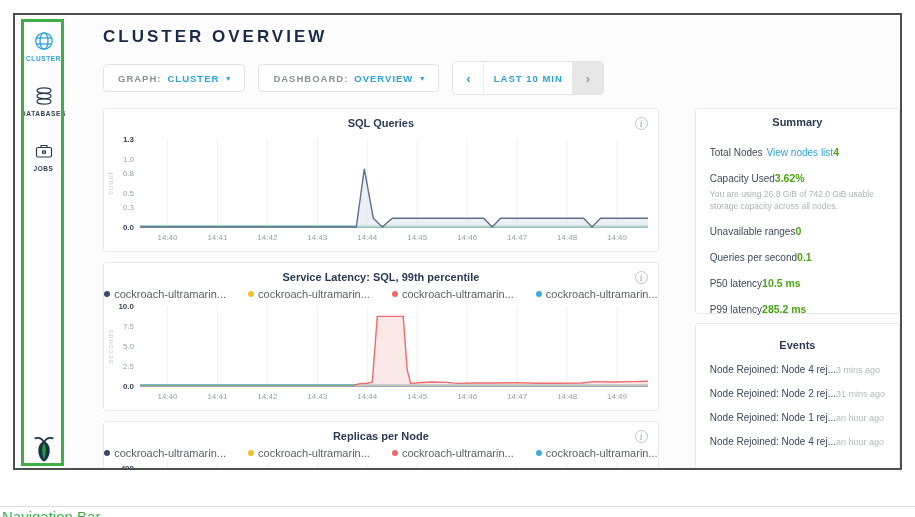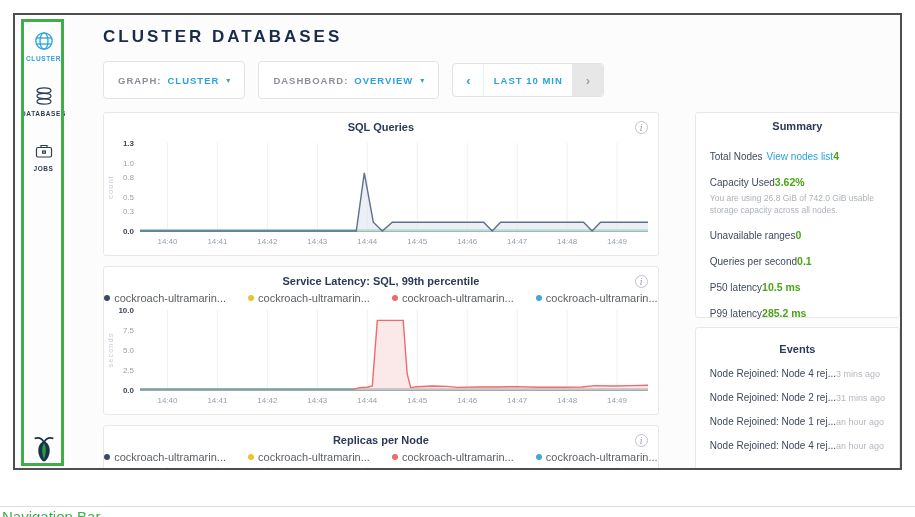--- a/index.html
+++ b/index.html
@@ -16,21 +16,21 @@
 
   
   .annotation-rect { position:absolute; left:6px; top:4px; width:43px; height:447px; border:3px solid #3fae49; pointer-events:none; z-index:50; }
   .annotation-label { position:absolute; left:2px; top:508px; font-size:15px; color:#3fae49; }
   .page-divider { position:absolute; left:0; top:506px; width:915px; height:1px; background:#dcdcdc; }
 
   
   .main { position:absolute; left:57px; top:0; right:0; bottom:0; padding:12px 0 0 31px; }
   .page-title { font-size:17px; font-weight:700; letter-spacing:3px; color:#1a2b49; }
   .controls { display:flex; align-items:center; margin-top:14px; }
-  .dropdown { display:flex; align-items:center; height:38px; background:#fff; border:1px solid #e3e3e3; border-radius:4px; padding:0 14px; margin-right:13px; cursor:pointer; }
+  .dropdown { display:flex; align-items:center; height:28px; background:#fff; border:1px solid #e3e3e3; border-radius:4px; padding:0 14px; margin-right:13px; cursor:pointer; }
   .dd-label { font-size:9.5px; font-weight:700; letter-spacing:1px; color:#8b9198; margin-right:6px; }
   .dd-value { font-size:9.5px; font-weight:700; letter-spacing:1px; color:#2ba2dc; }
   .caret { font-size:8px; color:#2ba2dc; margin-left:7px; }
   .timerange { display:flex; align-items:stretch; height:34px; border:1px solid #e3e3e3; border-radius:4px; background:#fff; overflow:hidden; }
   .tr-btn { width:31px; display:flex; align-items:center; justify-content:center; font-size:13px; font-weight:700; cursor:pointer; }
   .tr-prev { color:#2ba2dc; border-right:1px solid #ededed; }
   .tr-next { color:#9a9fa5; background:#e7e7e7; }
   .tr-value { width:88px; display:flex; align-items:center; justify-content:center; font-size:9.5px; font-weight:700; letter-spacing:1px; color:#2ba2dc; cursor:pointer; }
 
   .content { display:flex; margin-top:13px;gap:26px; }
@@ -102,21 +102,21 @@
       <svg width="24" height="28" viewBox="0 0 22 27">
         <path d="M11,8 C9,4 5.5,3 2,4.2" fill="none" stroke="#173349" stroke-width="1.6"></path>
         <path d="M11,8 C13,4 16.5,3 20,4.2" fill="none" stroke="#173349" stroke-width="1.6"></path>
         <path d="M11,6.8 C16,9 17.2,14 16.2,19 C15.2,23.2 13,25.8 11,26.6 C9,25.8 6.8,23.2 5.8,19 C4.8,14 6,9 11,6.8 Z" fill="#173349"></path>
         <path d="M11,9 C13,12 13.6,17.5 11,24.5 C8.4,17.5 9,12 11,9 Z" fill="#2c9a3f"></path>
       </svg>
     </div>
   </nav>
 
   <div class="main">
-    <h1 class="page-title">CLUSTER DATABASES</h1>
+    <h1 class="page-title">CLUSTER OVERVIEW</h1>
 
     <div class="controls">
       <div class="dropdown">
         <span class="dd-label">GRAPH:</span>
         <span class="dd-value">CLUSTER</span>
         <span class="caret">▾</span>
       </div>
       <div class="dropdown">
         <span class="dd-label">DASHBOARD:</span>
         <span class="dd-value">OVERVIEW</span>

